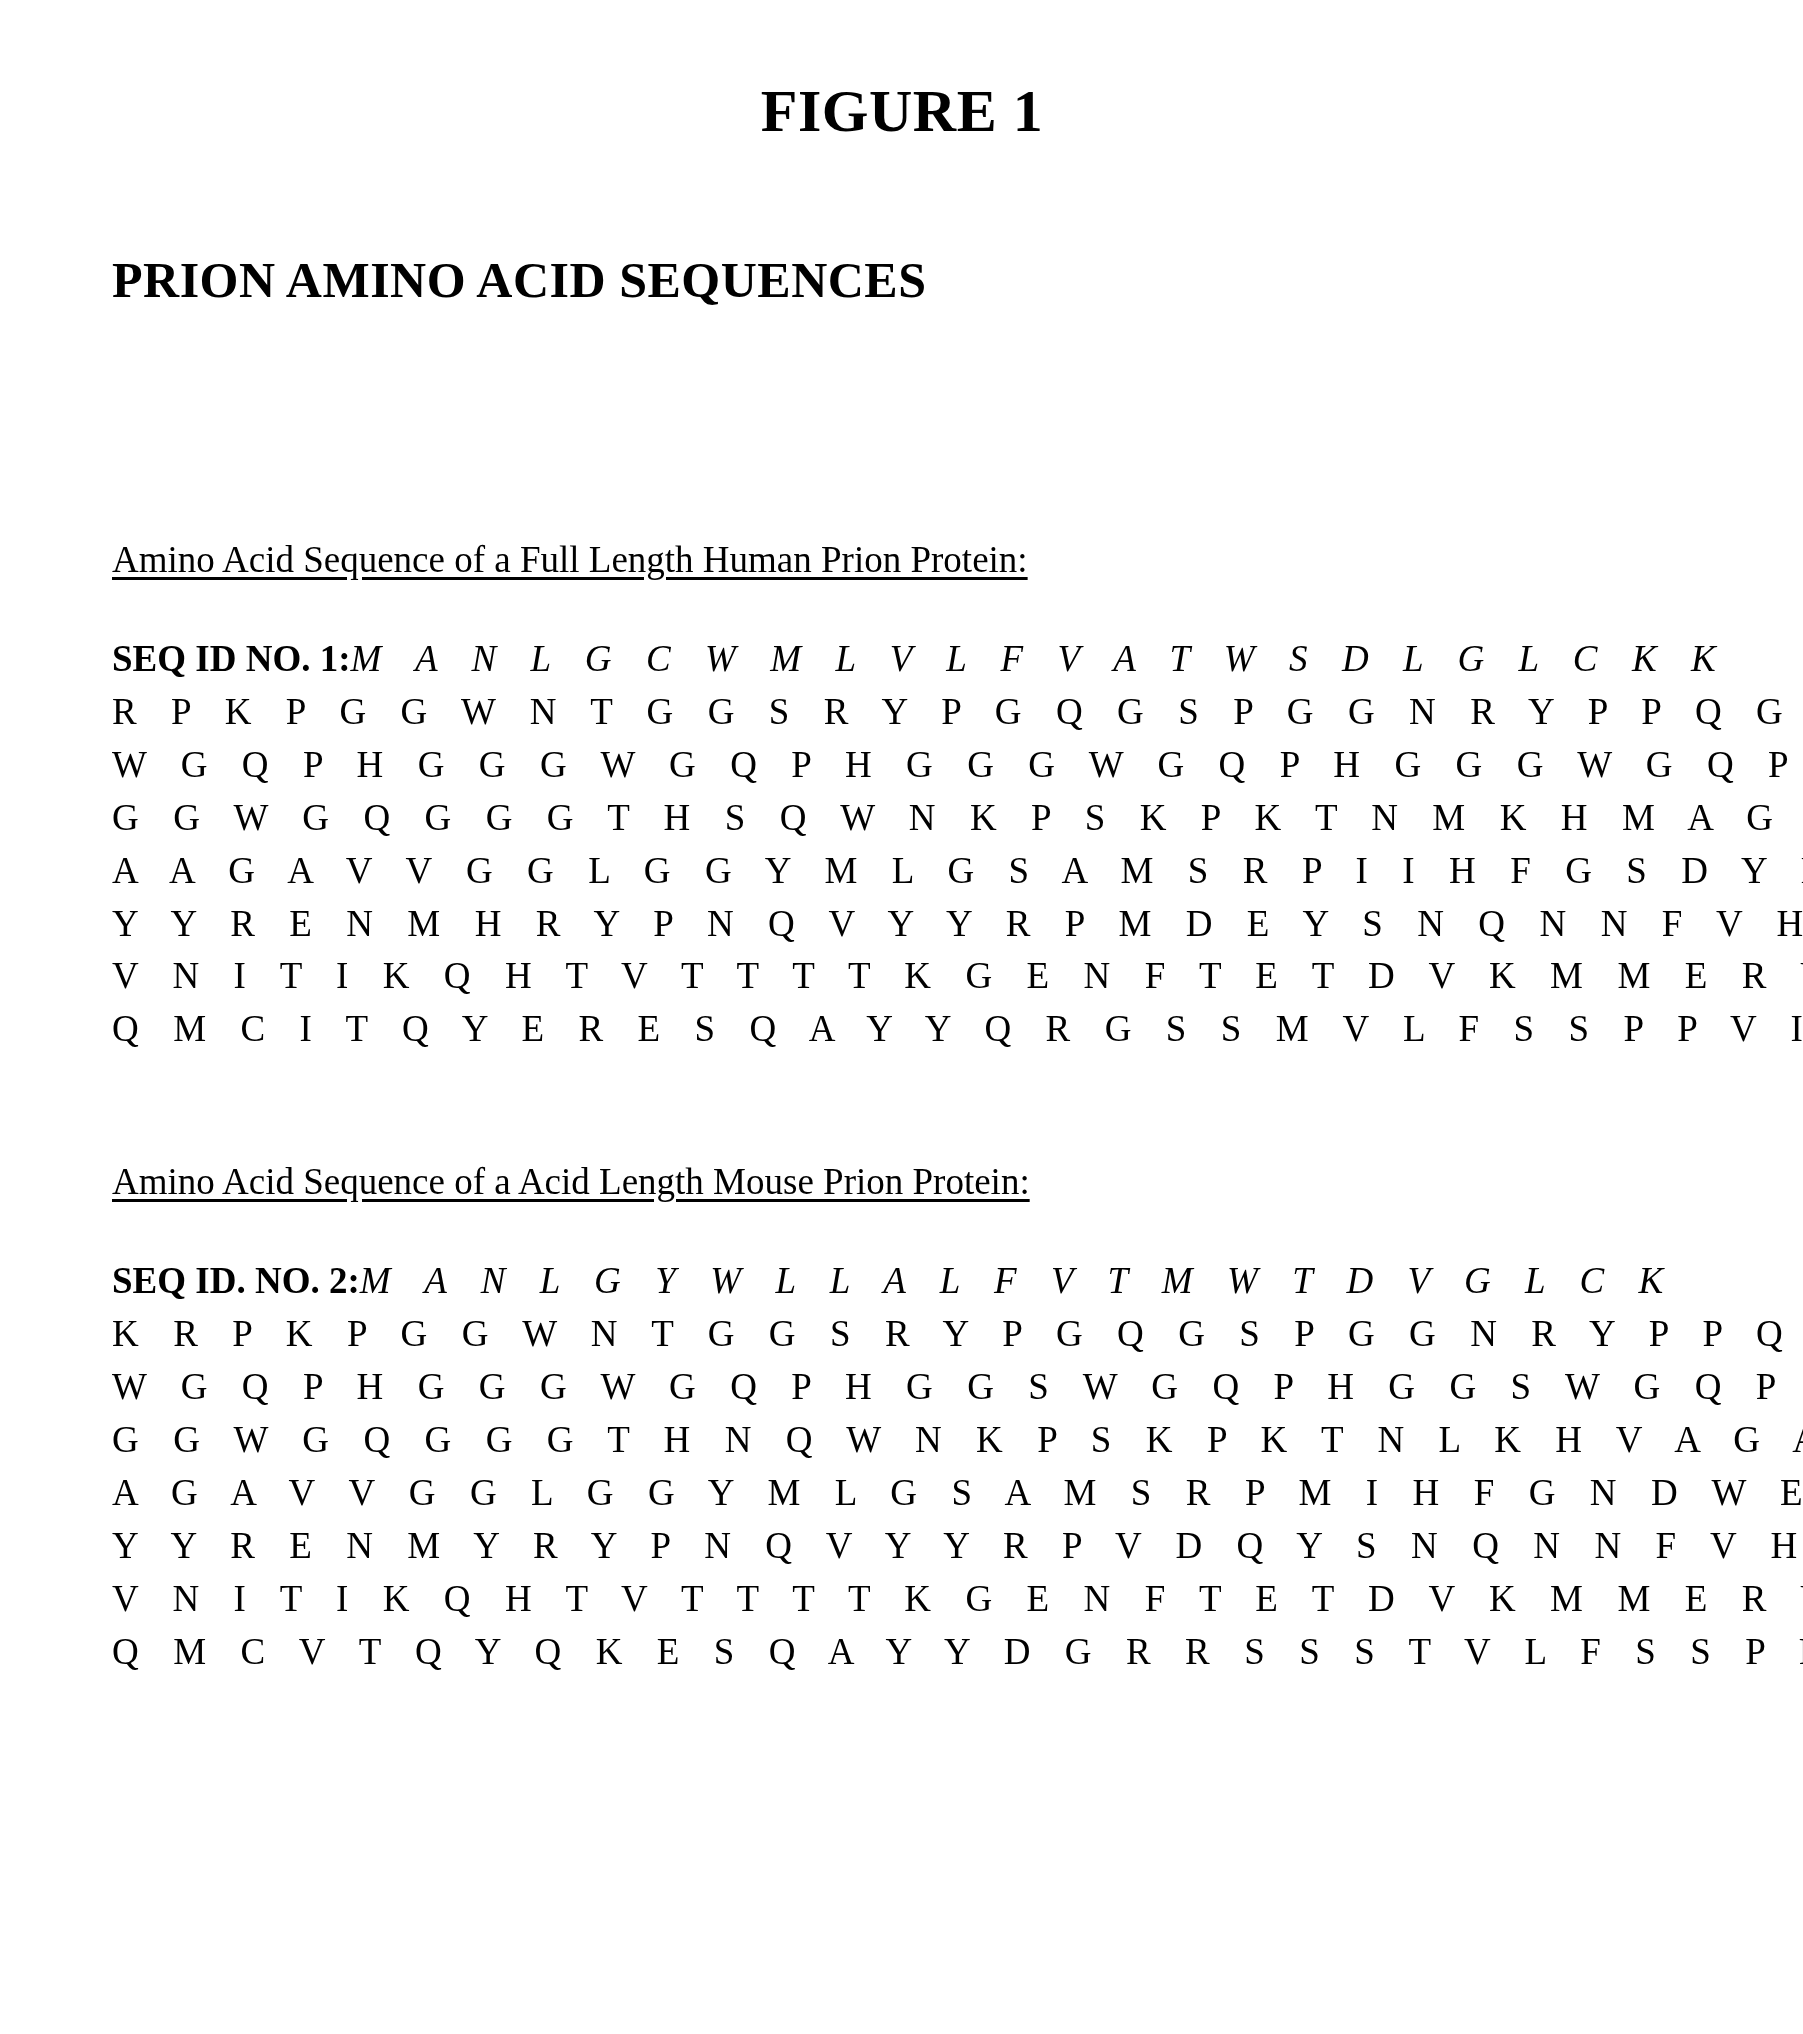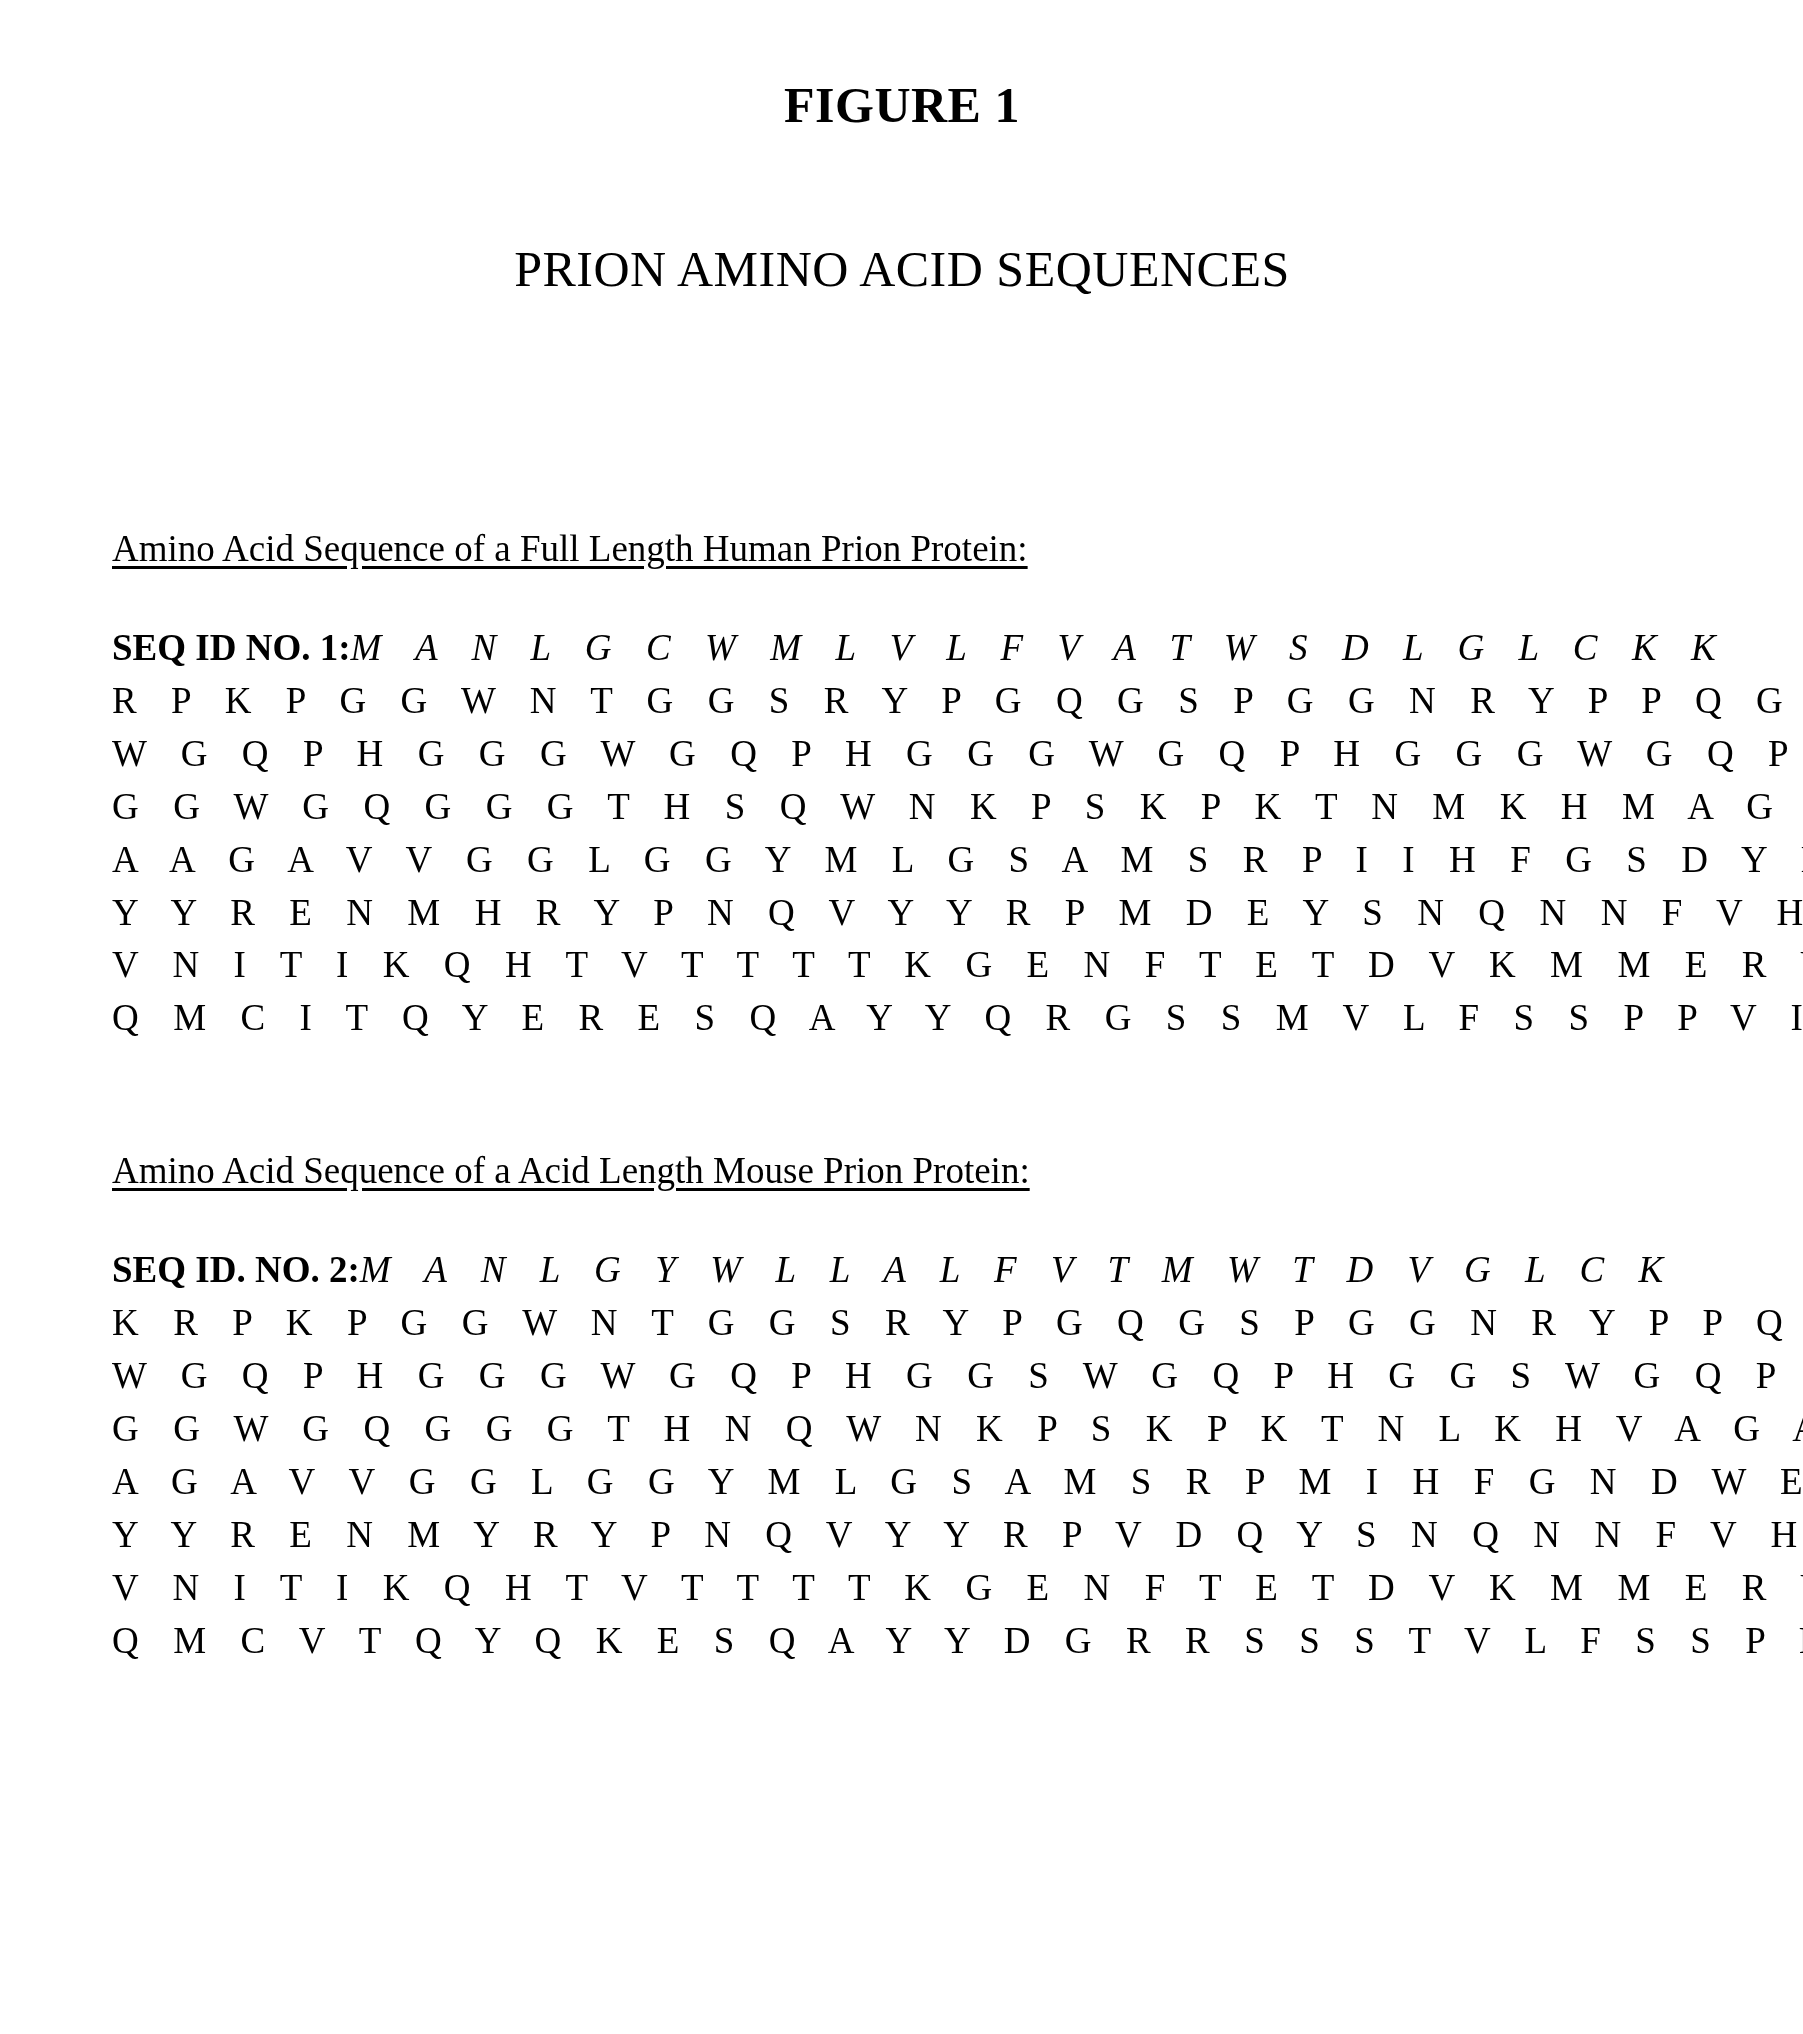--- a/index.html
+++ b/index.html
@@ -18,28 +18,27 @@
   .page {
     width: 1804px;
     height: 2034px;
     box-sizing: border-box;
     padding: 78px 112px 37px 112px;
     position: relative;
   }
   .figure-title {
     text-align: center;
     font-weight: bold;
-    font-size: 50px;
+    font-size: 60px;
     letter-spacing: 0.5px;
     margin: 0 0 0 0;
     line-height: 1.1;
   }
   .figure-subtitle {
-    text-align: center;
-    font-weight: normal;
+    font-weight: bold;
     font-size: 50px;
     letter-spacing: 0.5px;
     margin: 109px 0 0 0;
     line-height: 1.1;
   }
   .section {
     margin-top: 16px;
   }
   .section-heading {
     font-size: 37px;

